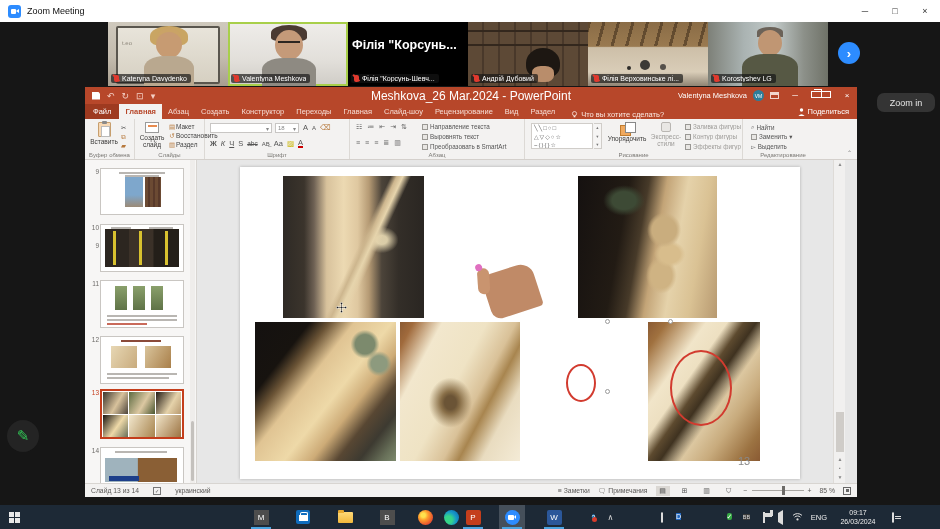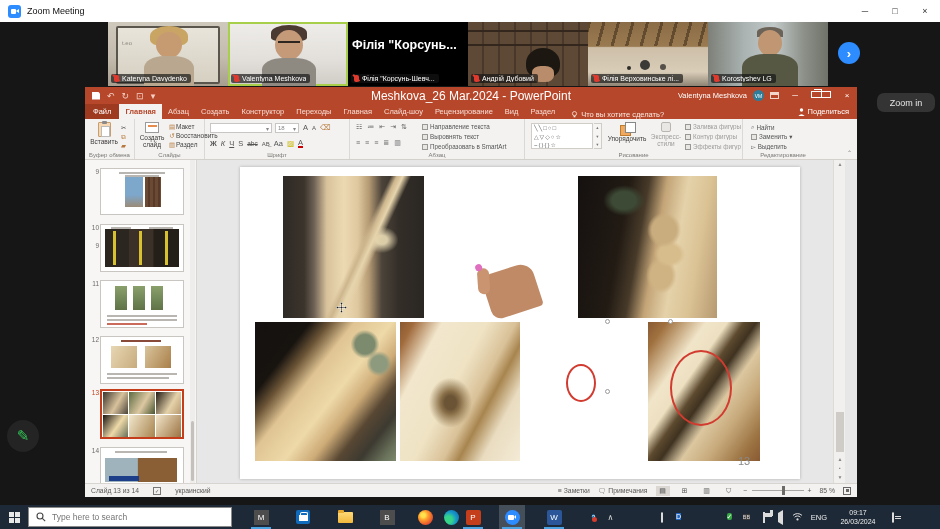--- a/index.html
+++ b/index.html
@@ -638,27 +638,20 @@
 
   <div class="task">
     <div class="start">
         <div class="wlogo">
           <i></i>
           <i></i>
           <i></i>
           <i></i>
         </div>
       </div>
-    <div class="sbox">
-      <svg width="10" height="10" viewBox="0 0 10 10">
-          <circle cx="4" cy="4" r="3" fill="none" stroke="#444" stroke-width="1.1"></circle>
-          <line x1="6.3" y1="6.3" x2="9.2" y2="9.2" stroke="#444" stroke-width="1.1"></line>
-        </svg>
-      <input placeholder="Type here to search" style="">
-    </div>
     <div class="app run" style="left:248px">
         <span class="sq dark">M</span>
       </div>
     <div class="app" style="left:290px">
         <span class="storeicon"></span>
       </div>
     <div class="app" style="left:332px">
         <span class="folder"></span>
       </div>
     <div class="app" style="left:374px">

